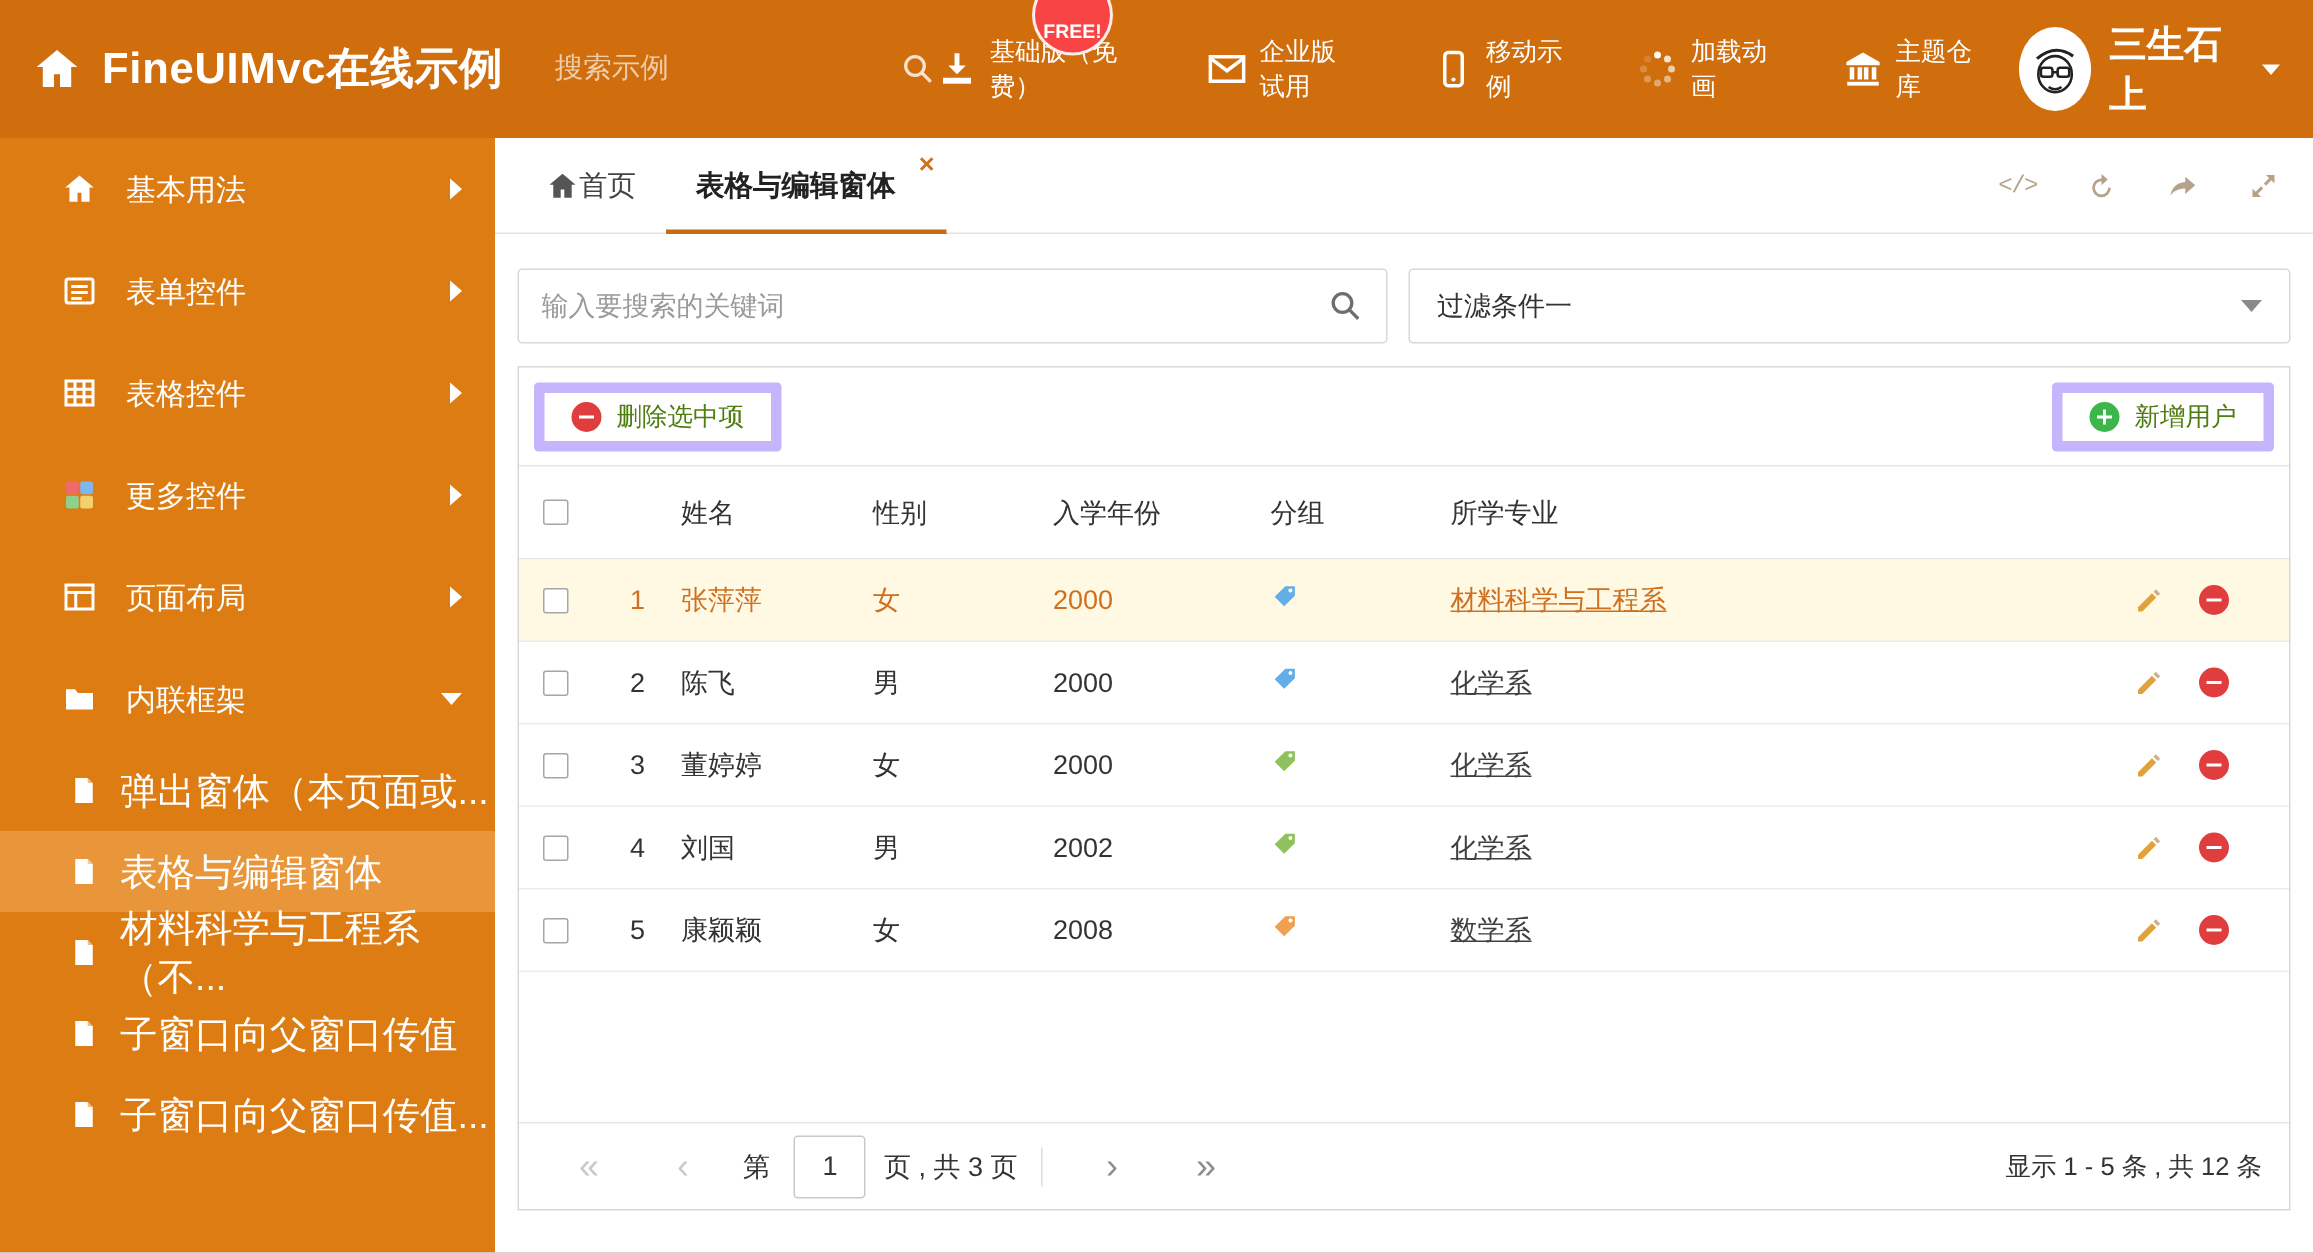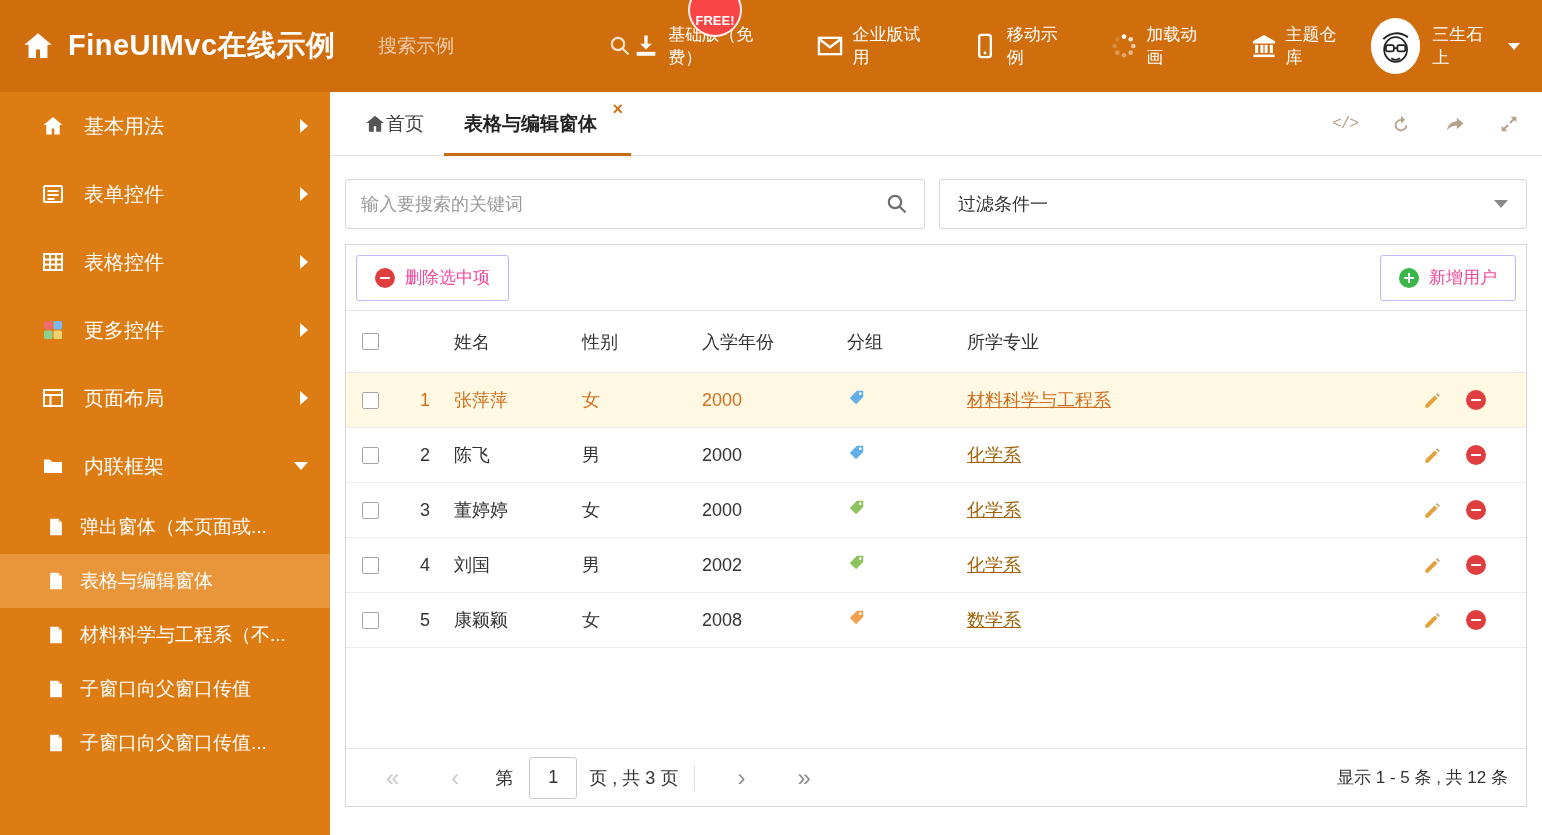--- a/index.html
+++ b/index.html
@@ -14,32 +14,32 @@
   .top-search input { background:transparent; border:none; outline:none; color:#fff; font-size:19px; width:160px; font-family:inherit; }
   .top-search input::placeholder { color:rgba(255,255,255,.65); }
   .top-search .ico { color:rgba(255,255,255,.8); }
   .top-nav { display:flex; gap:48px; margin-left:auto; margin-right:30px; align-items:center; }
   .top-nav-item { display:flex; flex-direction:row; align-items:center; gap:8px; font-size:17px; cursor:pointer; }
   .free-badge { position:absolute; left:688px; top:-17px; width:54px; height:54px; border-radius:50%;
     background:#f84444; border:2px solid rgba(255,255,255,.9); display:flex; align-items:flex-end; justify-content:center;
     padding-bottom:7px; font-size:13px; font-weight:bold; color:#fff; z-index:5; }
   .user-block { display:flex; align-items:center; gap:12px; cursor:pointer; }
   .avatar { width:56px; height:56px; border-radius:50%; background:#fff; overflow:hidden; display:flex; align-items:center; justify-content:center; }
-  .user-name { font-size:17px; }
+  .user-name { font-size:25px;font-weight:bold; }
   .caret-down-sm { width:0; height:0; border-left:6px solid transparent; border-right:6px solid transparent; border-top:7px solid #fff; display:inline-block; margin-left:4px; }
 
   
   .sidebar { position:absolute; left:0; top:92px; width:330px; height:743px; background:#dd7c12; color:#fff; overflow:hidden; }
   .side-item { height:68px; display:flex; align-items:center; padding:0 22px 0 40px; font-size:20px; cursor:pointer; }
   .side-item .ico { width:26px; margin-right:18px; display:flex; justify-content:center; }
   .side-item .grow { flex:1; display:flex; align-items:baseline; gap:6px; }
   .corp-badge { color:#ff392b; font-size:13px; font-weight:bold; }
   .caret-right { width:0; height:0; border-top:7px solid transparent; border-bottom:7px solid transparent; border-left:8px solid #fff; }
   .caret-down { width:0; height:0; border-left:7px solid transparent; border-right:7px solid transparent; border-top:8px solid #fff; }
-  .side-sub { height:54px; display:flex; align-items:center; gap:14px; padding-left:46px; font-size:19px; cursor:pointer; }
+  .side-sub { height:54px; display:flex; align-items:center; gap:14px; padding-left:46px; font-size:25px; cursor:pointer; }
   .side-sub.active { background:#e9963a; }
 
   
   .main { margin-left:330px; height:743px; display:flex; flex-direction:column; background:#fff; }
   .tabbar { height:64px; display:flex; align-items:stretch; padding:0 14px; border-bottom:1px solid #e4e4e4; }
   .tab { display:flex; align-items:center; gap:0; padding:0 20px; font-size:19px; color:#444; position:relative; cursor:pointer; }
   .tab.active { font-weight:bold; color:#222; padding-right:34px; }
   .tab.active::after { content:""; position:absolute; left:0; right:0; bottom:-1px; height:3px; background:#c96a15; }
   .tab-close { position:absolute; top:8px; right:8px; color:#d2711c; font-size:18px; font-weight:bold; line-height:1; cursor:pointer; }
   .tabbar-actions { margin-left:auto; display:flex; align-items:center; gap:32px; color:#b5a28b; padding-right:8px; }
@@ -49,35 +49,35 @@
   .filter-row { display:flex; gap:14px; padding:23px 15px 0 15px; }
   .search-box { flex:0 0 580px; height:50px; border:1px solid #d8d8d8; border-radius:3px; display:flex; align-items:center; padding:0 15px; }
   .search-box input { flex:1; border:none; outline:none; font-size:18px; color:#333; font-family:inherit; }
   .search-box input::placeholder { color:#9a9a9a; }
   .search-box .ico { color:#6e6e6e; }
   .dropdown { flex:1; height:50px; border:1px solid #d8d8d8; border-radius:3px; display:flex; align-items:center; padding:0 18px; font-size:18px; color:#333; cursor:pointer;font-family:Liberation Mono, monospace; }
   .dd-caret { margin-left:auto; width:0; height:0; border-left:7px solid transparent; border-right:7px solid transparent; border-top:8px solid #8a8a8a; }
 
   .panel { margin:15px 15px 0 15px; border:1px solid #d8d8d8; height:563px; display:flex; flex-direction:column; background:#fff; }
   .panel-toolbar { height:66px; flex:0 0 66px; display:flex; align-items:center; justify-content:space-between; padding:0 10px; border-bottom:1px solid #e6e6e6; }
-  .btn { display:inline-flex; align-items:center; gap:10px; height:46px; padding:0 18px; border:1px solid #c4b5fd; border-radius:3px; background:#fff; font-size:17px; color:#ec4899; cursor:pointer; font-family:inherit; }
+  .btn { display:inline-flex; align-items:center; gap:10px; height:46px; padding:0 18px; border:7px solid #c4b5fd; border-radius:3px; background:#fff; font-size:17px; color:#4d7c0f; cursor:pointer; font-family:inherit; }
 
   .grid-header { display:flex; align-items:center; height:62px; flex:0 0 62px; border-bottom:1px solid #e6e6e6; font-size:18px; color:#333; }
   .grid-row { display:flex; align-items:center; height:55px; flex:0 0 55px; border-bottom:1px solid #ececec; font-size:18px; color:#333; }
   .grid-row.selected { background:#fff8e3; }
   .grid-row.selected, .grid-row.selected .major-link, .grid-row.selected .c-num { color:#cf6f1f; }
   .c-check { width:50px; padding-left:16px; }
   .c-num { width:58px; text-align:center; color:#333; }
   .c-name { width:128px; }
   .c-gender { width:120px; }
   .c-year { width:145px; }
   .c-group { width:120px; }
   .c-major { flex:1; }
   .c-actions { width:122px; display:flex; justify-content:flex-end; align-items:center; gap:24px; padding-right:40px; }
-  .major-link { color:#a16207; text-decoration:underline; cursor:pointer; }
+  .major-link { color:#404040; text-decoration:underline; cursor:pointer; }
   .filler { flex:1; }
 
   .checkbox { appearance:none; -webkit-appearance:none; width:17px; height:17px; border:1.5px solid #a6a6a6; border-radius:2px; background:#fff; cursor:pointer; display:block; }
 
   .circle-minus, .circle-plus { width:20px; height:20px; border-radius:50%; position:relative; display:inline-block; flex:0 0 auto; }
   .circle-minus { background:#e03e3e; }
   .circle-plus { background:#3cb54a; }
   .circle-minus::after, .circle-plus::after { content:""; position:absolute; left:5px; top:9px; width:10px; height:2.4px; background:#fff; }
   .circle-plus::before { content:""; position:absolute; left:9px; top:5px; width:2.4px; height:10px; background:#fff; }
   .row-del { cursor:pointer; }

